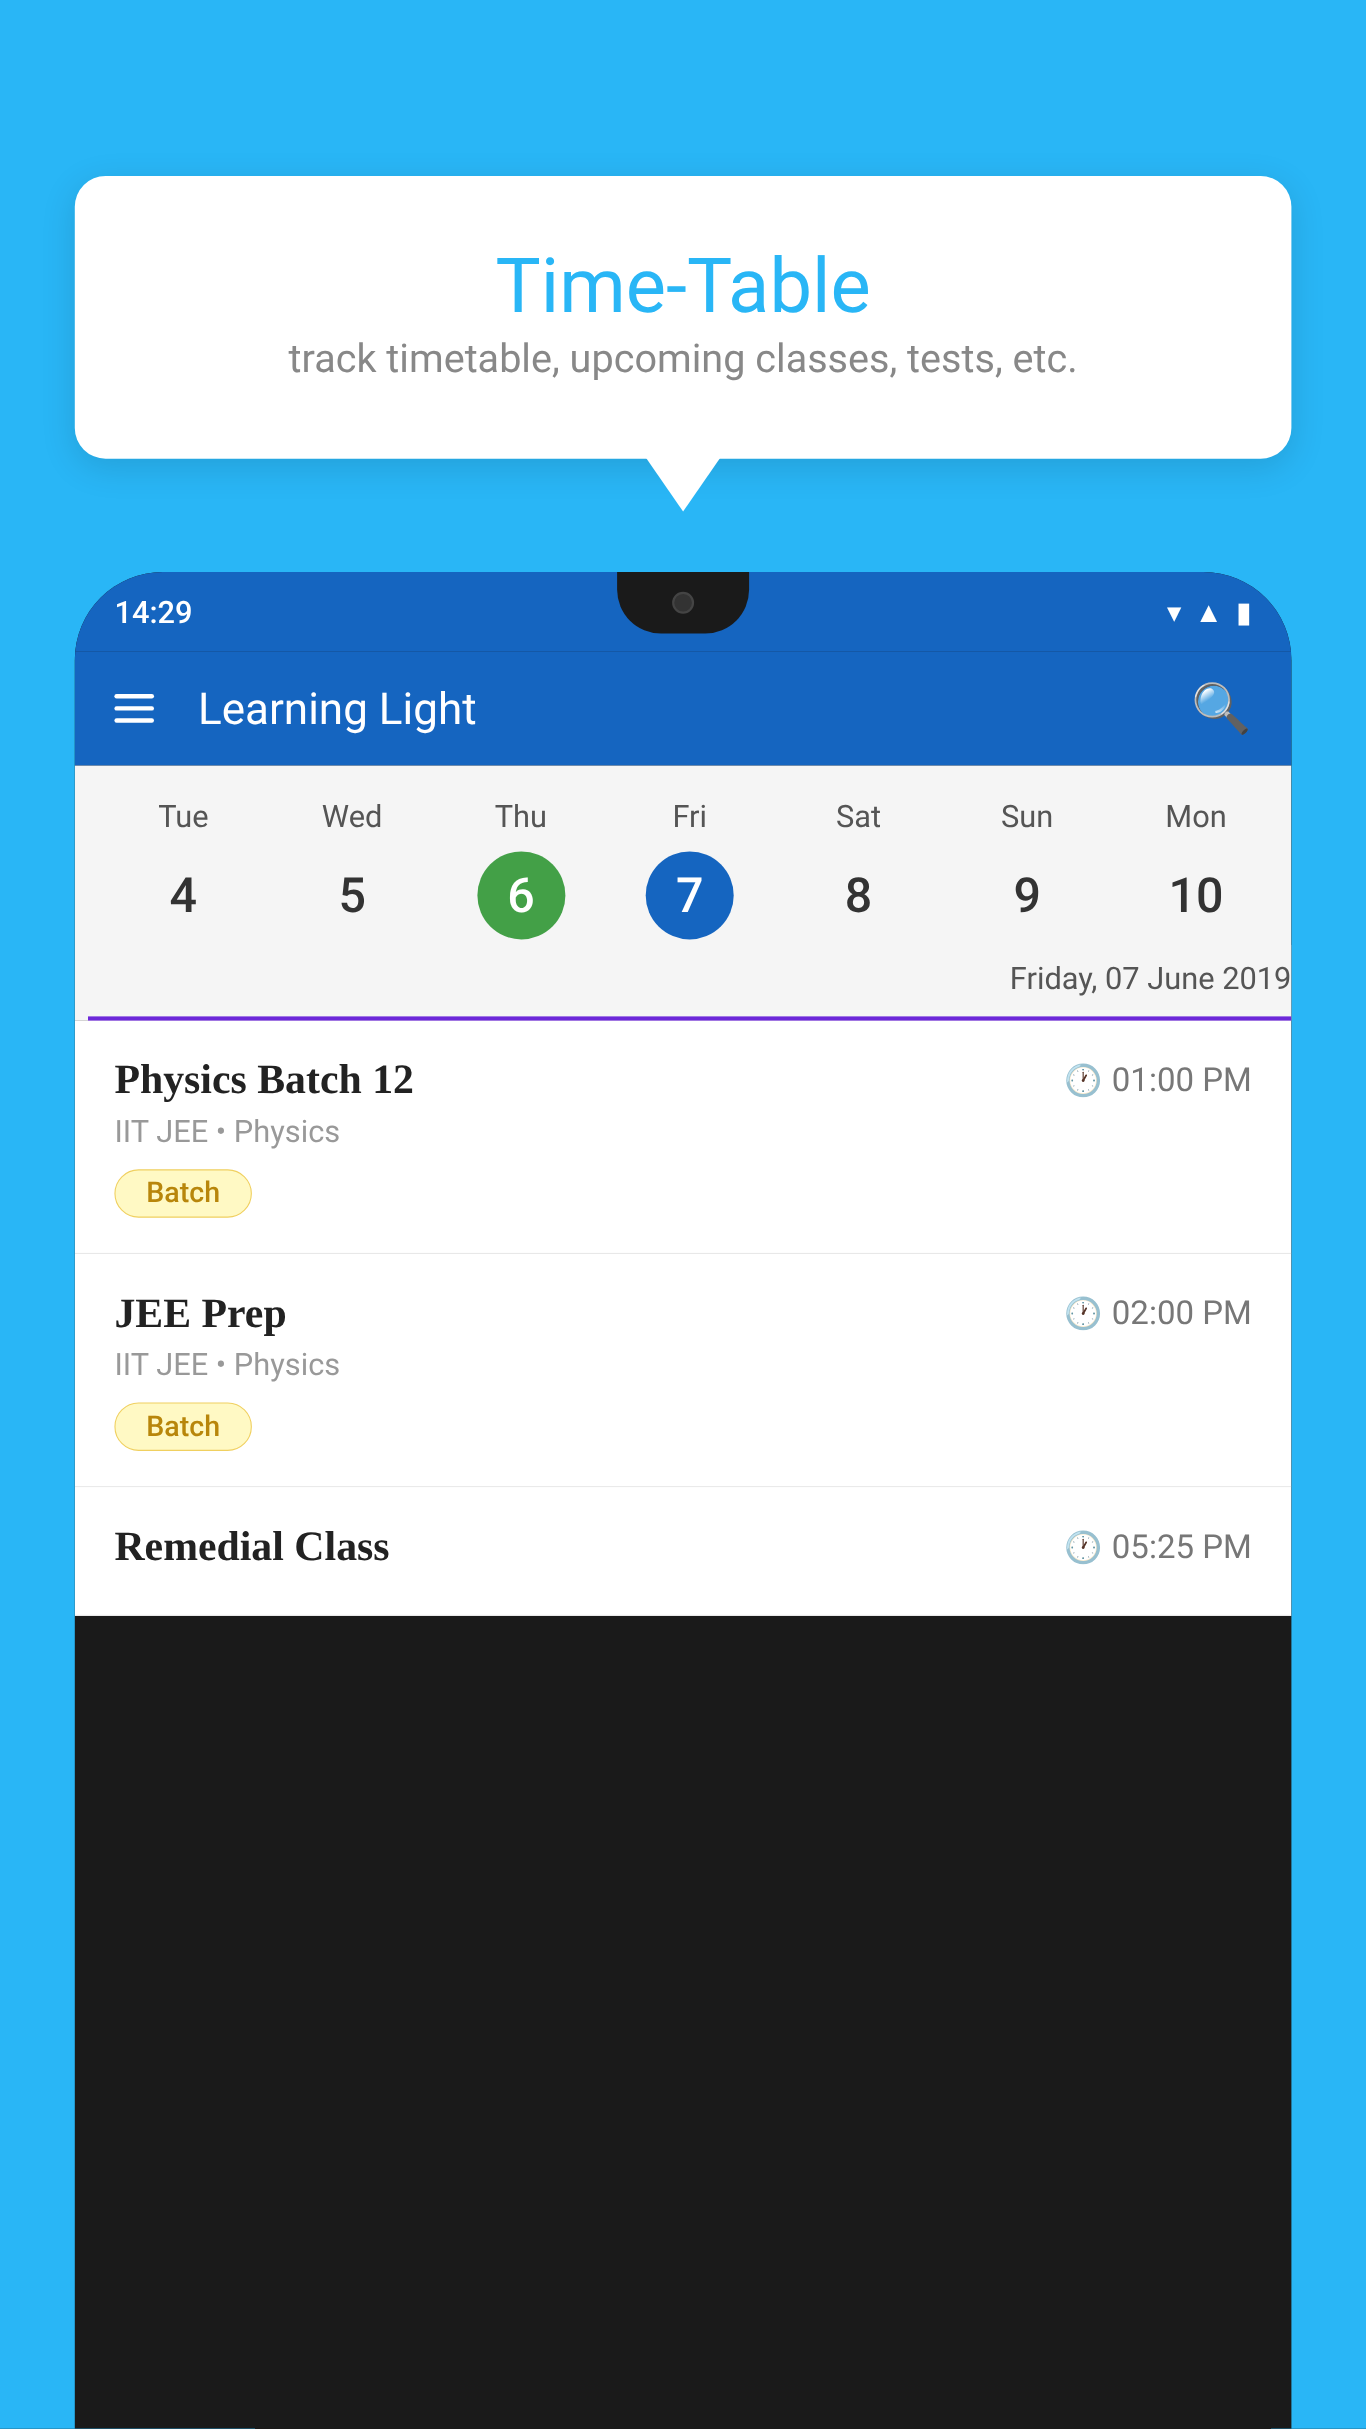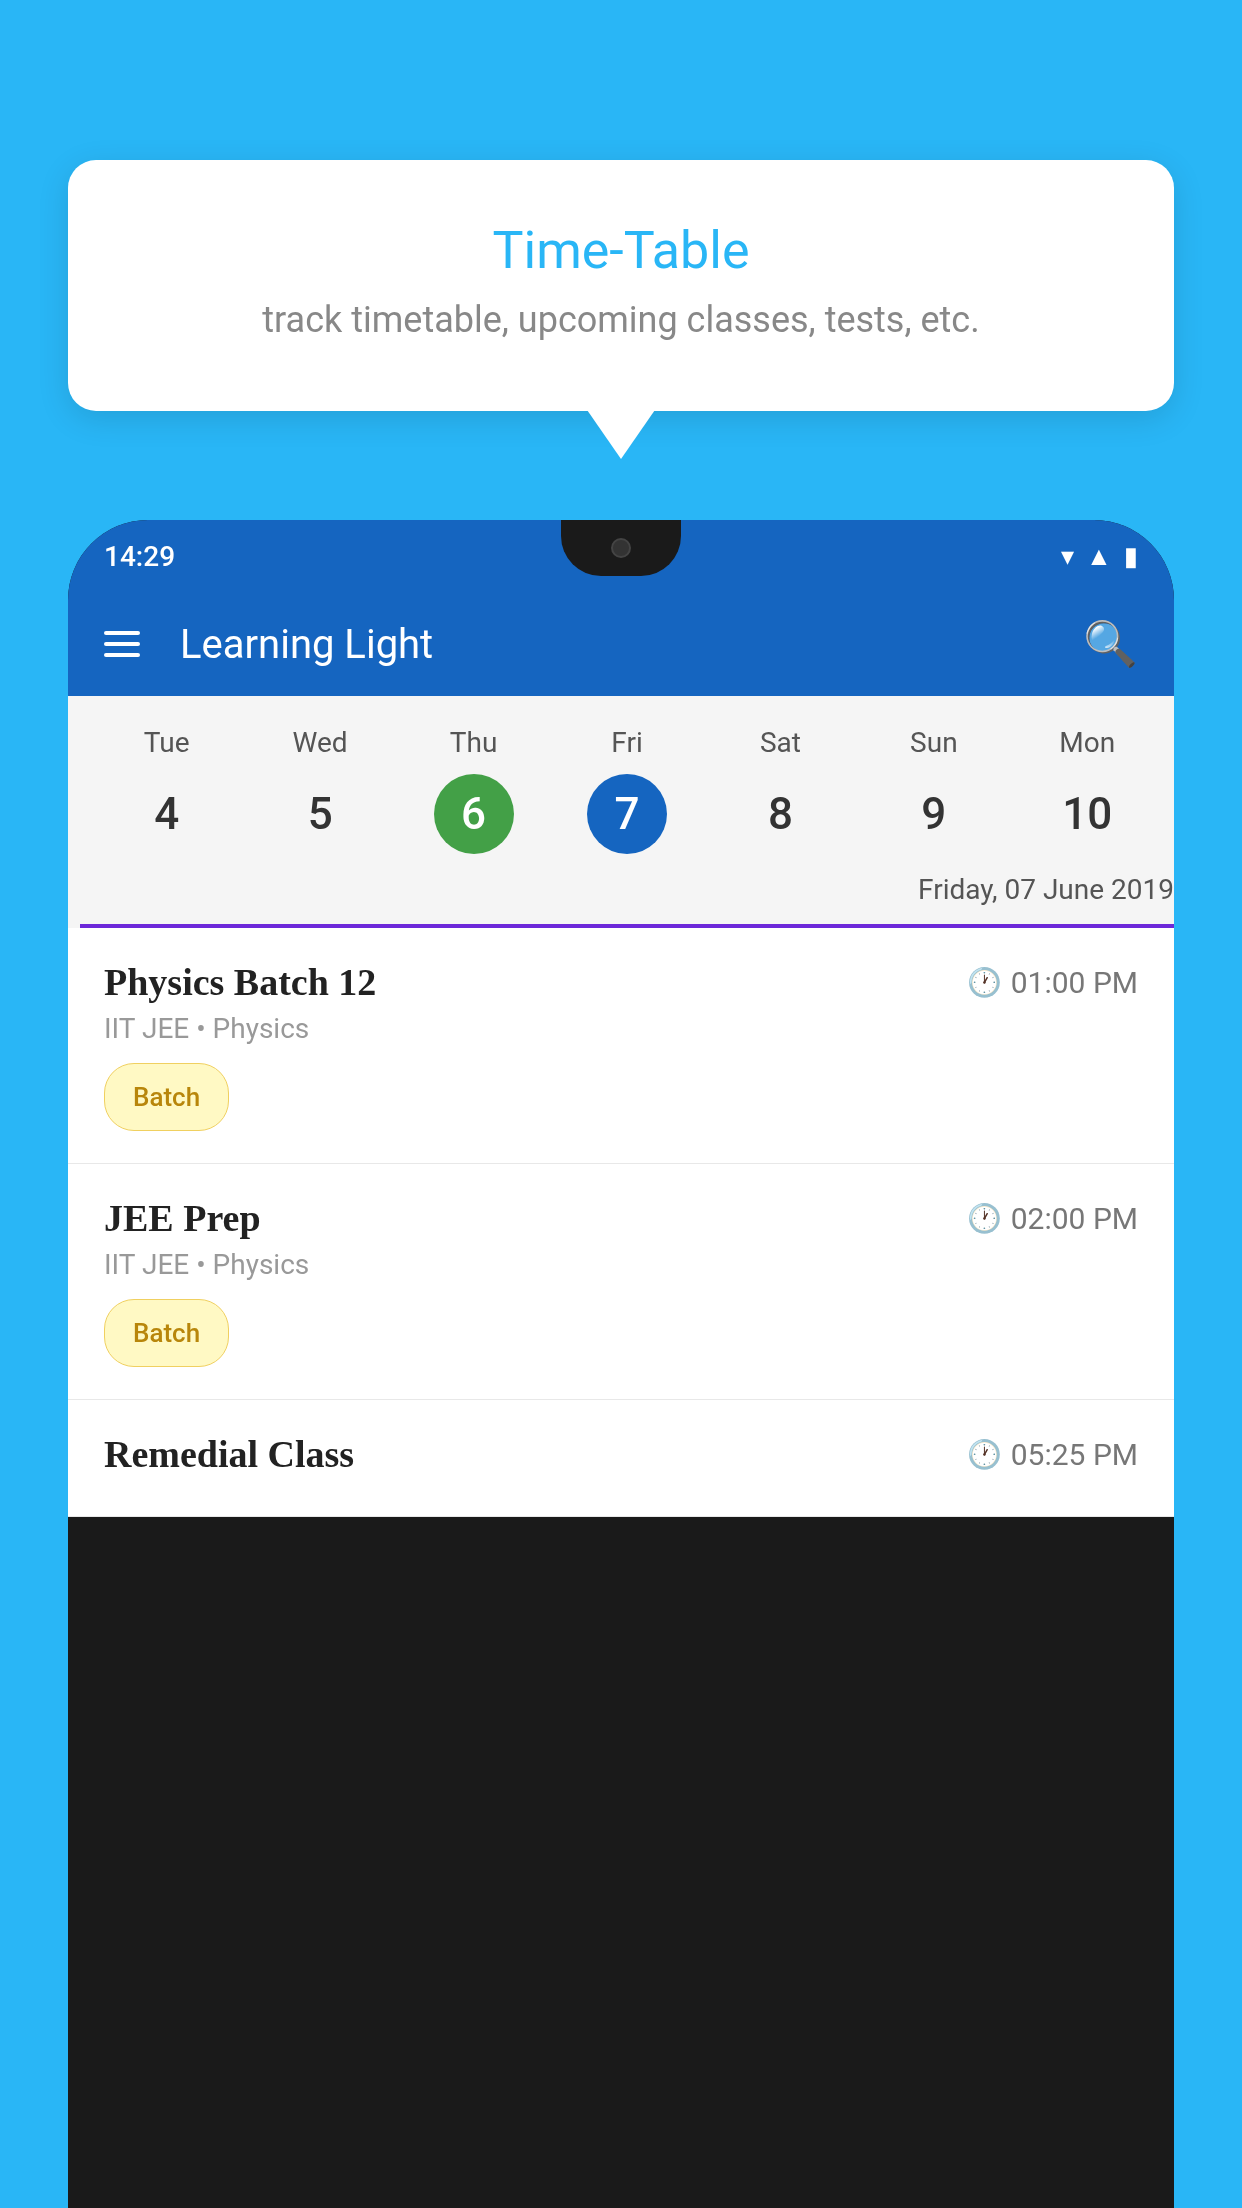--- a/index.html
+++ b/index.html
@@ -31,24 +31,24 @@
       bottom: -48px;
       left: 50%;
       transform: translateX(-50%);
       width: 0;
       height: 0;
       border-left: 36px solid transparent;
       border-right: 36px solid transparent;
       border-top: 52px solid #fff;
     }
     .tooltip-title {
-      font-size: 52px;
+      font-size: 69px;
       color: #29B6F6;
       font-weight: 400;
-      margin-bottom: 18px;
+      margin-bottom: 4px;
     }
     .tooltip-subtitle {
       font-size: 36px;
       color: #888;
       font-weight: 400;
     }
 
     
     .phone-frame {
       position: absolute;
@@ -240,21 +240,21 @@
       font-size: 28px;
       color: #999;
       margin-bottom: 18px;
     }
     .batch-badge {
       display: inline-block;
       background: #FFF9C4;
       color: #B8860B;
       border: 1.5px solid #F0D060;
       border-radius: 30px;
-      padding: 18px 28px;
+      padding: 6px 28px;
       font-size: 26px;
       font-weight: 500;
     }
   </style>
 </head>
 <body>
 
 <div class="tooltip-card">
   <div class="tooltip-title">Time-Table</div>
   <div class="tooltip-subtitle">track timetable, upcoming classes, tests, etc.</div>

